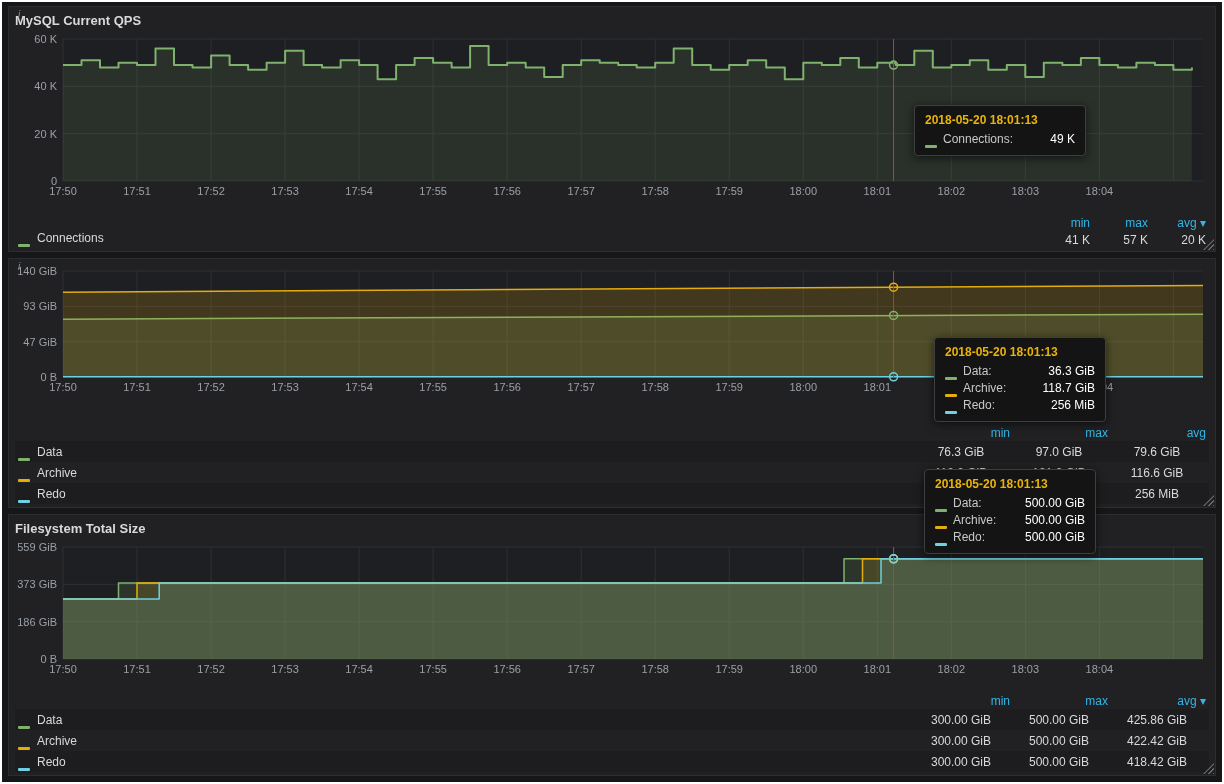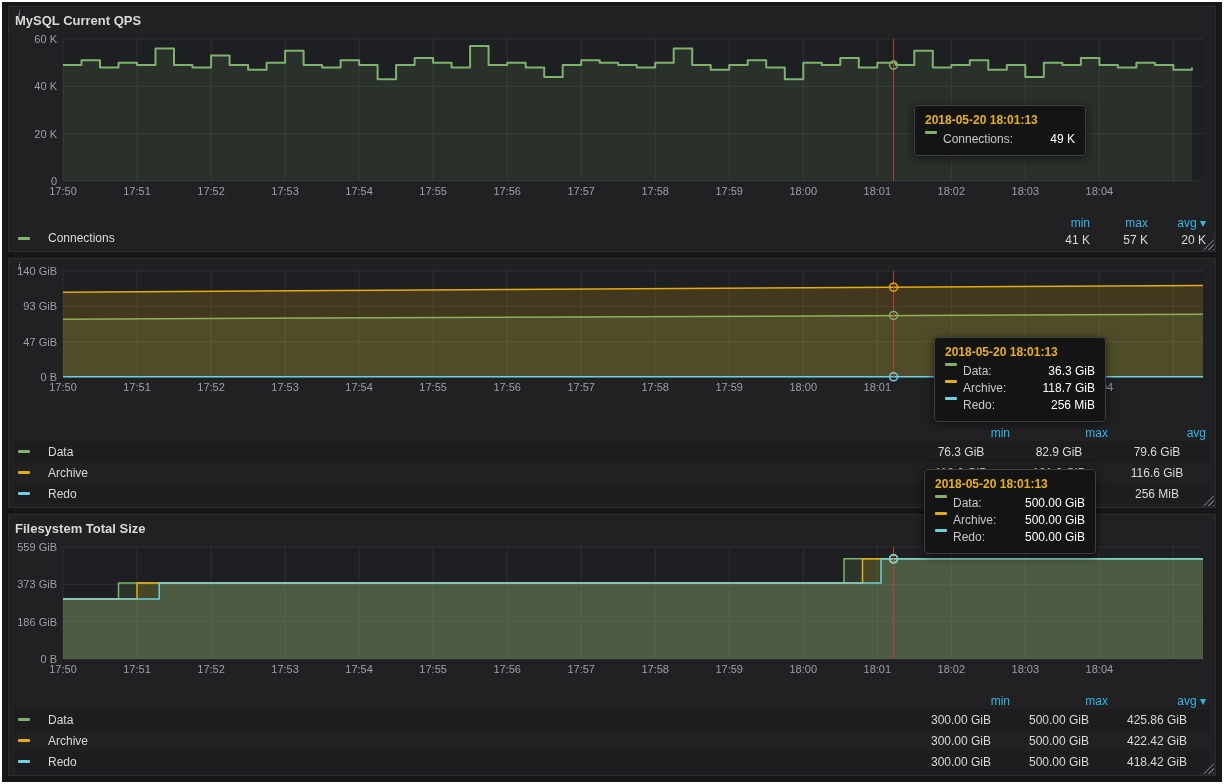--- a/index.html
+++ b/index.html
@@ -12,27 +12,27 @@
   .panel:nth-child(3){height:262px}
   .panel-title{text-align:left;font-size:13px;font-weight:700;color:var(--text,#d8d9da);height:20px;line-height:20px;cursor:pointer;flex:0 0 auto}
   .chart-area{flex:0 0 auto}
   svg{display:block;overflow:visible}
   svg .grid{stroke:var(--grid,#2e3034);stroke-width:1}
   svg .tick{fill:var(--muted,#9aa0a6);font-size:11px;font-family:"Liberation Sans",sans-serif}
   .info-icon{position:absolute;top:1px;left:3px;width:14px;height:14px;font-size:10px;font-style:italic;color:#8a8e94;text-align:center;line-height:14px;cursor:pointer;z-index:3}
   .resize-handle{position:absolute;right:1px;bottom:1px;width:11px;height:11px;cursor:se-resize;opacity:.55;background:repeating-linear-gradient(-45deg,#9fa3a8 0 1px,transparent 1px 3.5px);clip-path:polygon(100% 0,100% 100%,0 100%)}
   .tooltip{position:absolute;z-index:20;background:var(--tooltip-bg,#141414);border:1px solid var(--tooltip-border,#3e3e40);border-radius:4px;padding:7px 10px;font-size:12px;color:#d8d9da;box-shadow:0 2px 10px rgba(0,0,0,.6);min-width:172px}
   .tt-time{font-weight:700;margin-bottom:4px;color:#eab308;white-space:nowrap}
-  .tt-row{display:flex;align-items:flex-start;gap:6px;line-height:17px;white-space:nowrap}
+  .tt-row{display:flex;align-items:flex-end;gap:6px;line-height:17px;white-space:nowrap}
   .dash{display:inline-block;width:12px;height:3px;border-radius:1px;flex:0 0 auto}
   .tt-label{color:#c7c8ca}
   .tt-val{margin-left:auto;font-weight:400;color:#ffffff;padding-left:14px}
   .legend{margin-top:auto;font-size:12px;color:var(--text,#d8d9da);flex:0 0 auto}
   .legend-inline{display:flex;align-items:flex-end;padding:0 3px 1px}
-  .series-name{display:flex;align-items:center;gap:18px;cursor:pointer;line-height:18px}
+  .series-name{display:flex;align-items:flex-end;gap:7px;cursor:pointer;line-height:18px}
   .mini{margin-left:auto;display:grid;grid-template-columns:repeat(3,58px);row-gap:3px;text-align:right}
   .mini .hdr{color:var(--header-blue,#33b5e5);cursor:pointer;font-weight:400}
   .legend-header{display:flex;height:17px;align-items:center;padding:0 3px}
   .legend-header .hdr{width:98px;text-align:right;color:var(--header-blue,#33b5e5);cursor:pointer}
   .legend-rows .legend-row{display:flex;align-items:center;height:21px;padding:0 3px}
   .legend-rows .legend-row:nth-child(odd){background:rgba(0,0,0,.12)}
   .legend-row .val{width:98px;text-align:center}
   .spacer{flex:1}
 </style>
 </head>
@@ -200,21 +200,21 @@
           <span class="hdr">avg</span>
         </div>
         <div class="legend-rows">
           <div class="legend-row">
             <span class="series-name">
               <span class="dash" style="background: rgb(126, 178, 109);"></span>
               <span>Data</span>
             </span>
             <span class="spacer"></span>
             <span class="val">76.3 GiB</span>
-            <span class="val">82.9 GiB</span>
+            <span class="val">97.0 GiB</span>
             <span class="val">79.6 GiB</span>
           </div>
           <div class="legend-row">
             <span class="series-name">
               <span class="dash" style="background: rgb(229, 172, 14);"></span>
               <span>Archive</span>
             </span>
             <span class="spacer"></span>
             <span class="val">112.0 GiB</span>
             <span class="val">121.0 GiB</span>

